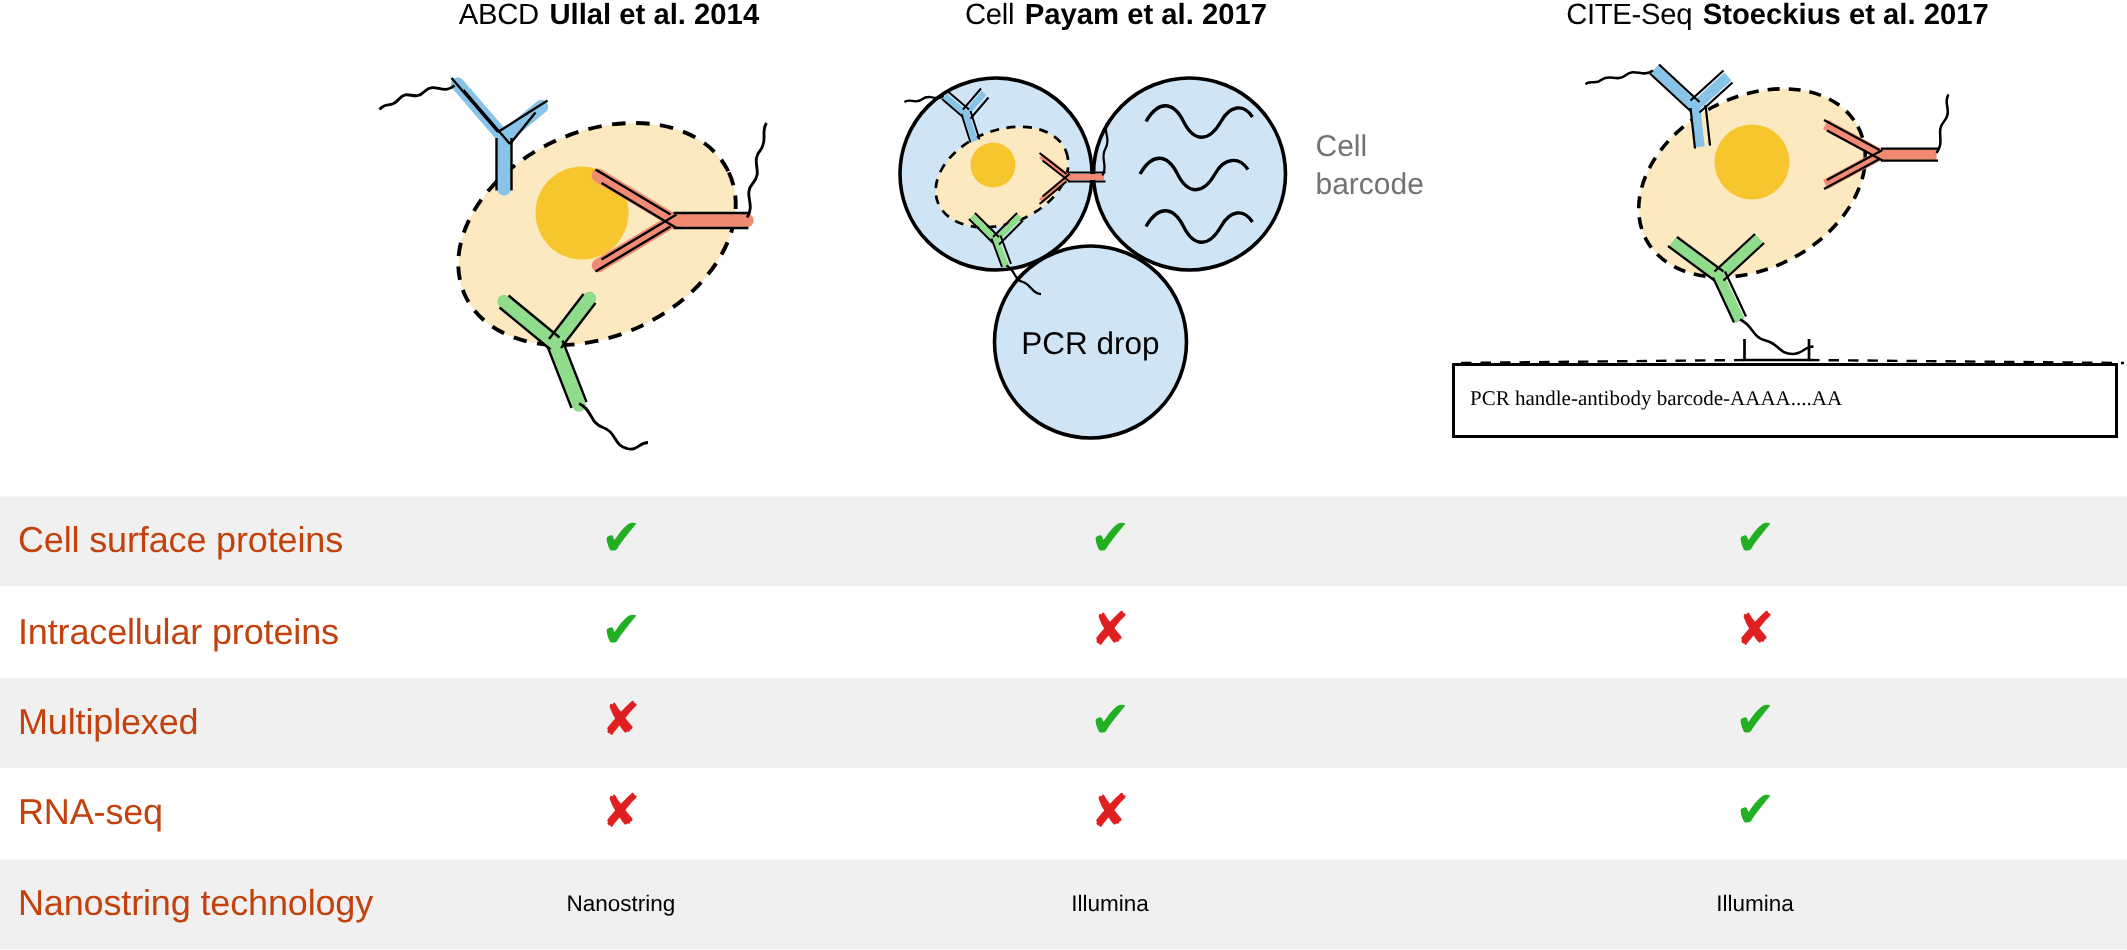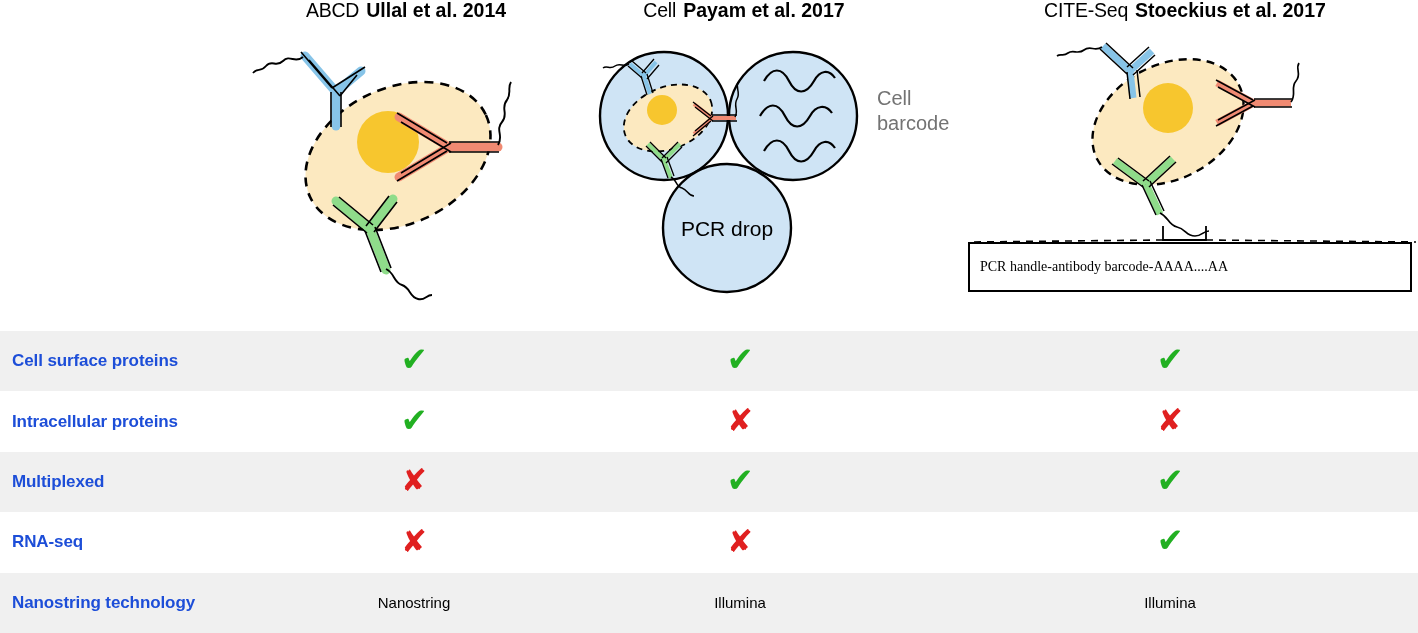--- a/index.html
+++ b/index.html
@@ -90,23 +90,23 @@
     height: 60.4px;
   }
   .trow.shaded { background: #f0f0f0; }
   .trow.plain  { background: #ffffff; }
 
   .rowlabel {
     position: absolute;
     left: 12px;
     top: 50%;
     transform: translateY(-50%);
-    font-size: 17px;
-    font-weight: bold;
-    color: #1d4ed8;
+    font-size: 24px;
+    font-weight: normal;
+    color: #c2410c;
     letter-spacing: -0.1px;
     white-space: nowrap;
   }
   .cell {
     position: absolute;
     top: 0;
     height: 100%;
     width: 160px;
     display: flex;
     align-items: center;

